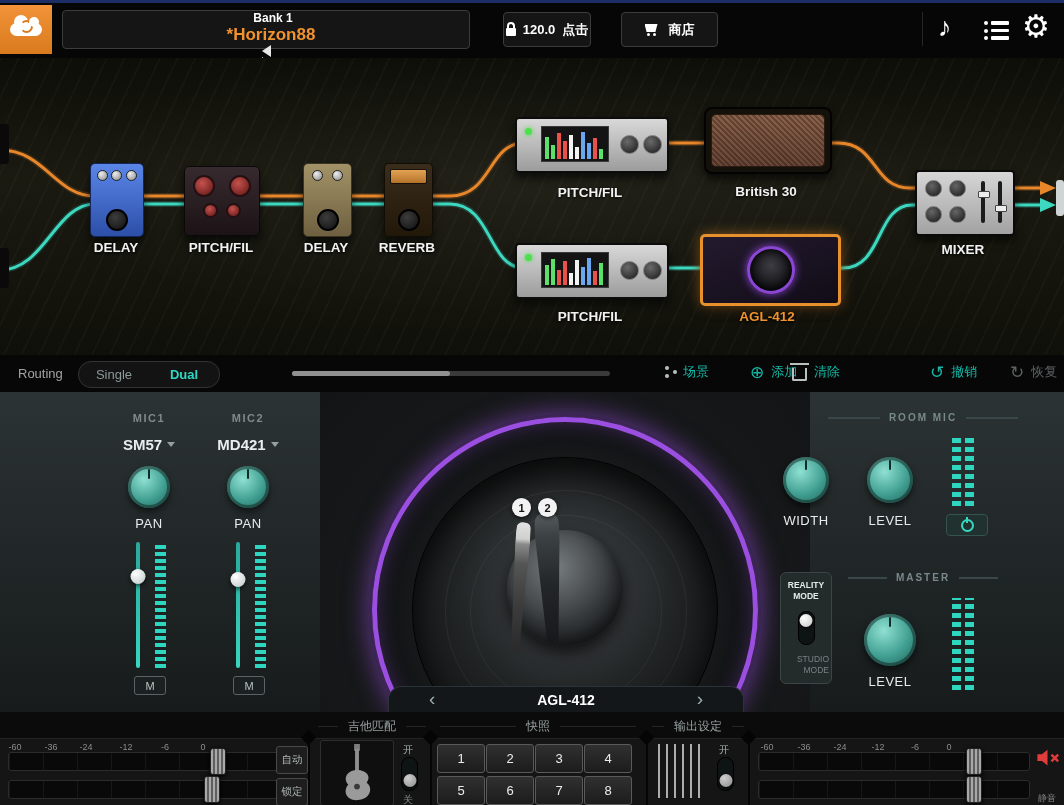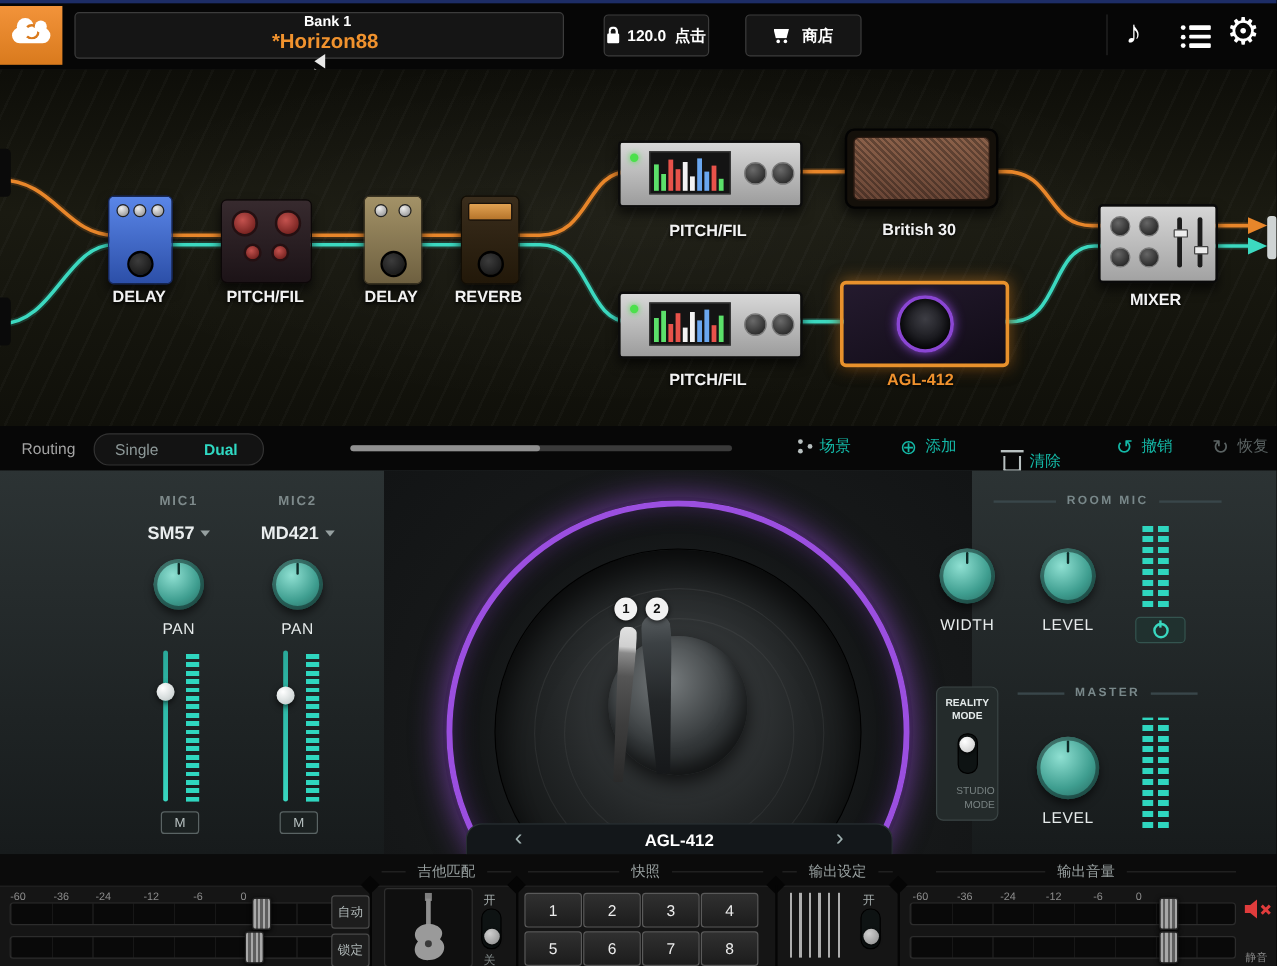--- a/index.html
+++ b/index.html
@@ -357,21 +357,21 @@
         <div class="hscroll-thumb"></div>
       </div>
     <span class="ract" style="left:664px;">
       <span class="scene-dots"></span>
       <span>场景</span>
     </span>
     <span class="ract" style="left:750px;">
       <span class="glyph">⊕</span>
       <span>添加</span>
     </span>
-    <span class="ract" style="left:836px;margin-top:12px;">
+    <span class="ract" style="left:792px;">
       <span class="trash"></span>
       <span>清除</span>
     </span>
     <span class="ract" style="left:930px;">
       <span class="glyph">↺</span>
       <span>撤销</span>
     </span>
     <span class="ract dim" style="left:1010px;">
       <span class="glyph">↻</span>
       <span>恢复</span>
@@ -461,23 +461,20 @@
   <footer class="bottom">
     <div class="bhead">
       <span class="btitle" style="left:318px;width:108px;">
           <span>吉他匹配</span>
         </span>
       <span class="btitle" style="left:440px;width:196px;">
           <span>快照</span>
         </span>
       <span class="btitle" style="left:652px;width:92px;">
           <span>输出设定</span>
-        </span>
-      <span class="btitle" style="left:780px;width:250px;">
-          <span>输出音量</span>
         </span>
       <span class="notch" style="left:303px;"></span>
         <span class="notch" style="left:425px;"></span>
       <span class="notch" style="left:641px;"></span>
         <span class="notch" style="left:743px;"></span>
     </div>
     <span class="vdiv" style="left:308px;"></span>
       <span class="vdiv" style="left:430px;"></span>
     <span class="vdiv" style="left:646px;"></span>
       <span class="vdiv" style="left:748px;"></span>

